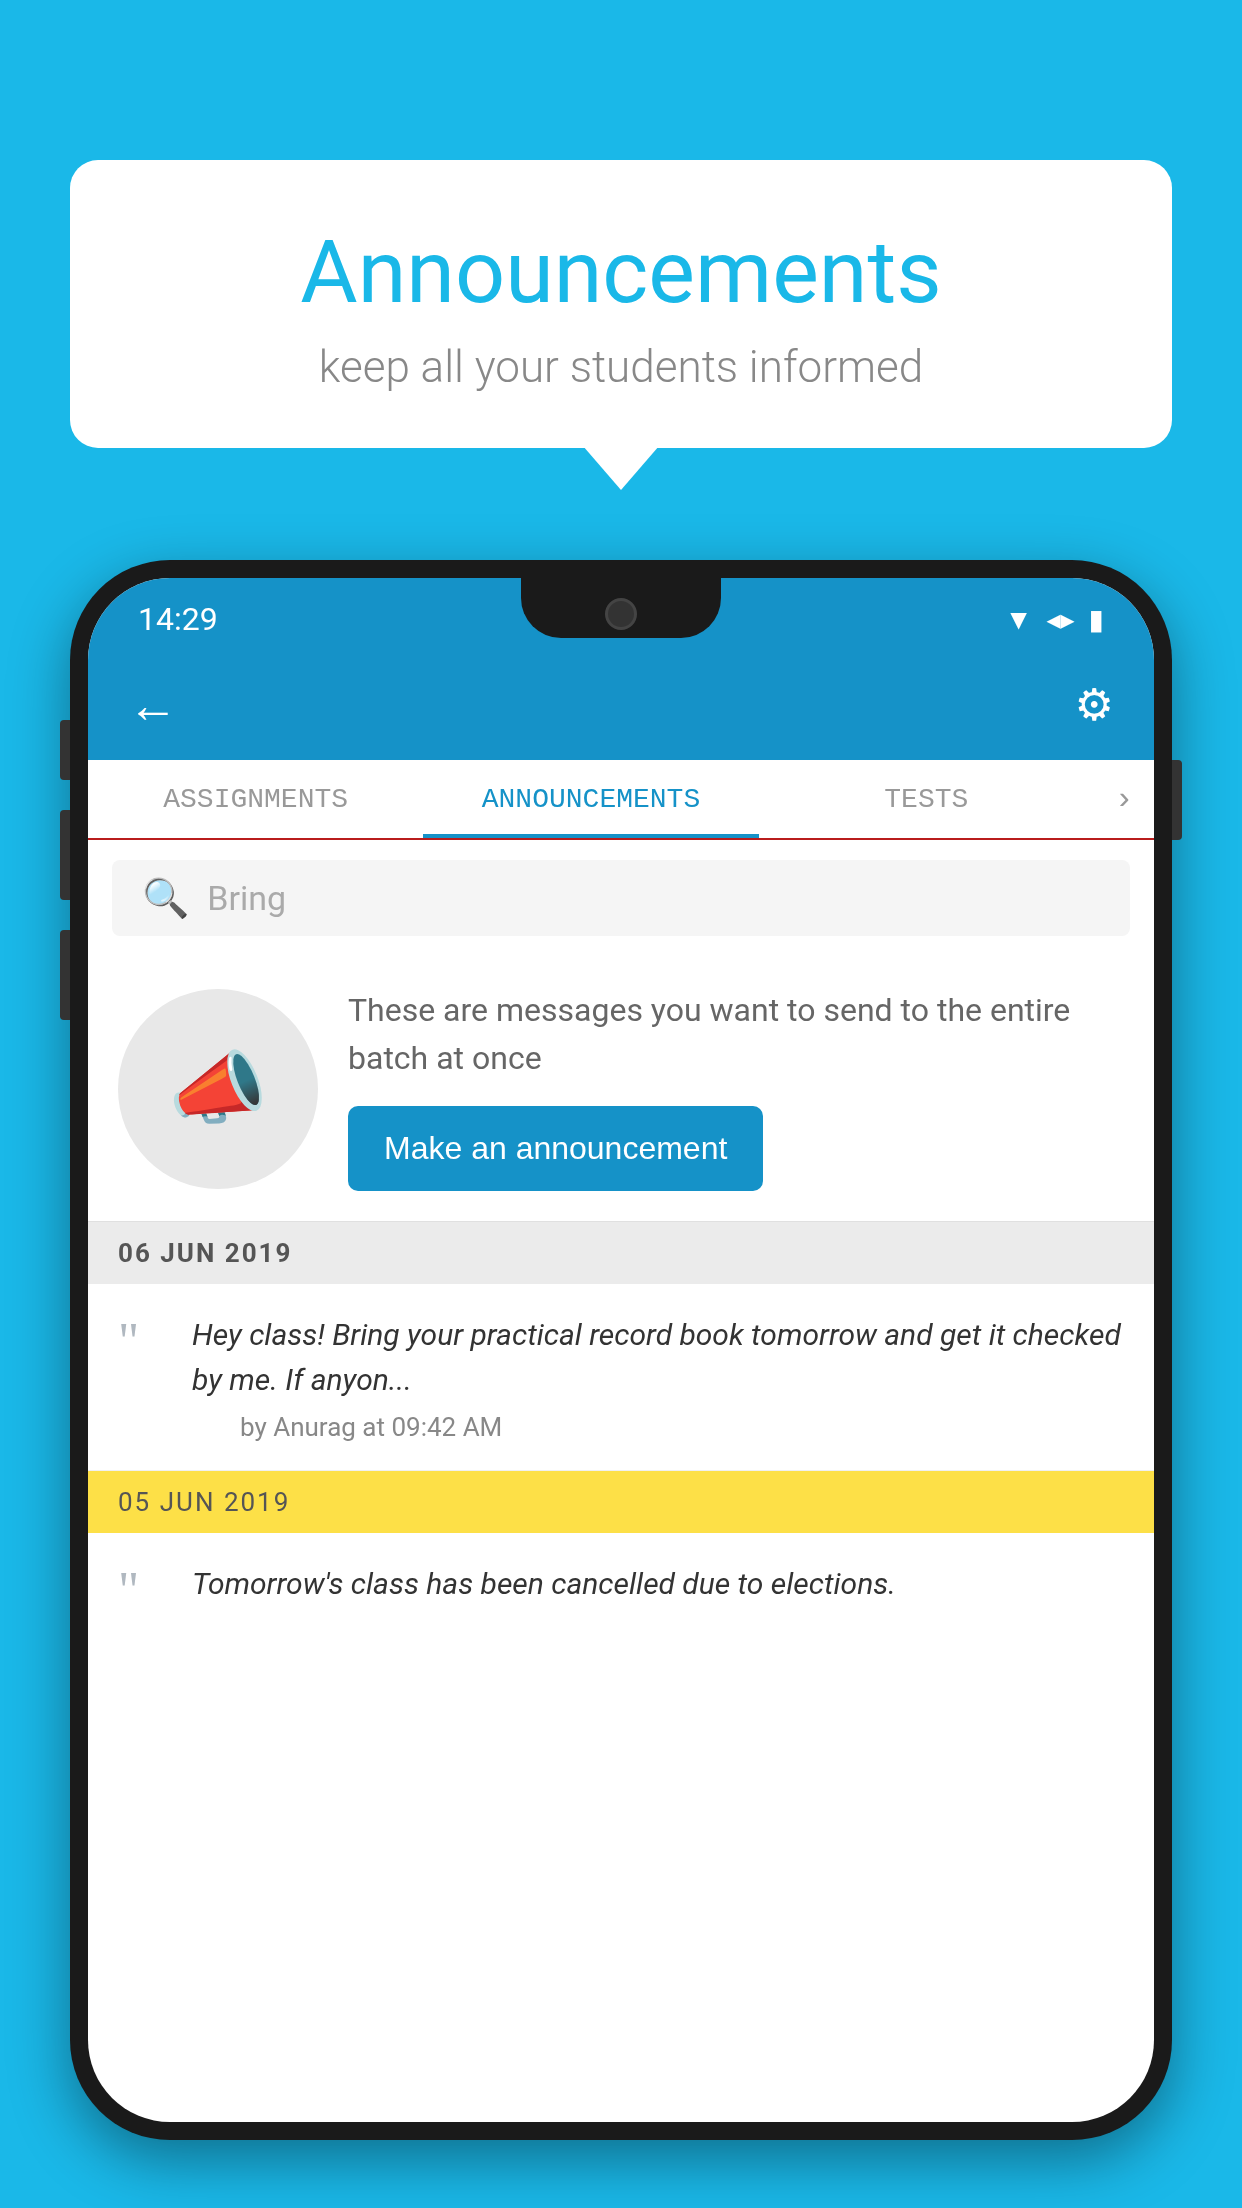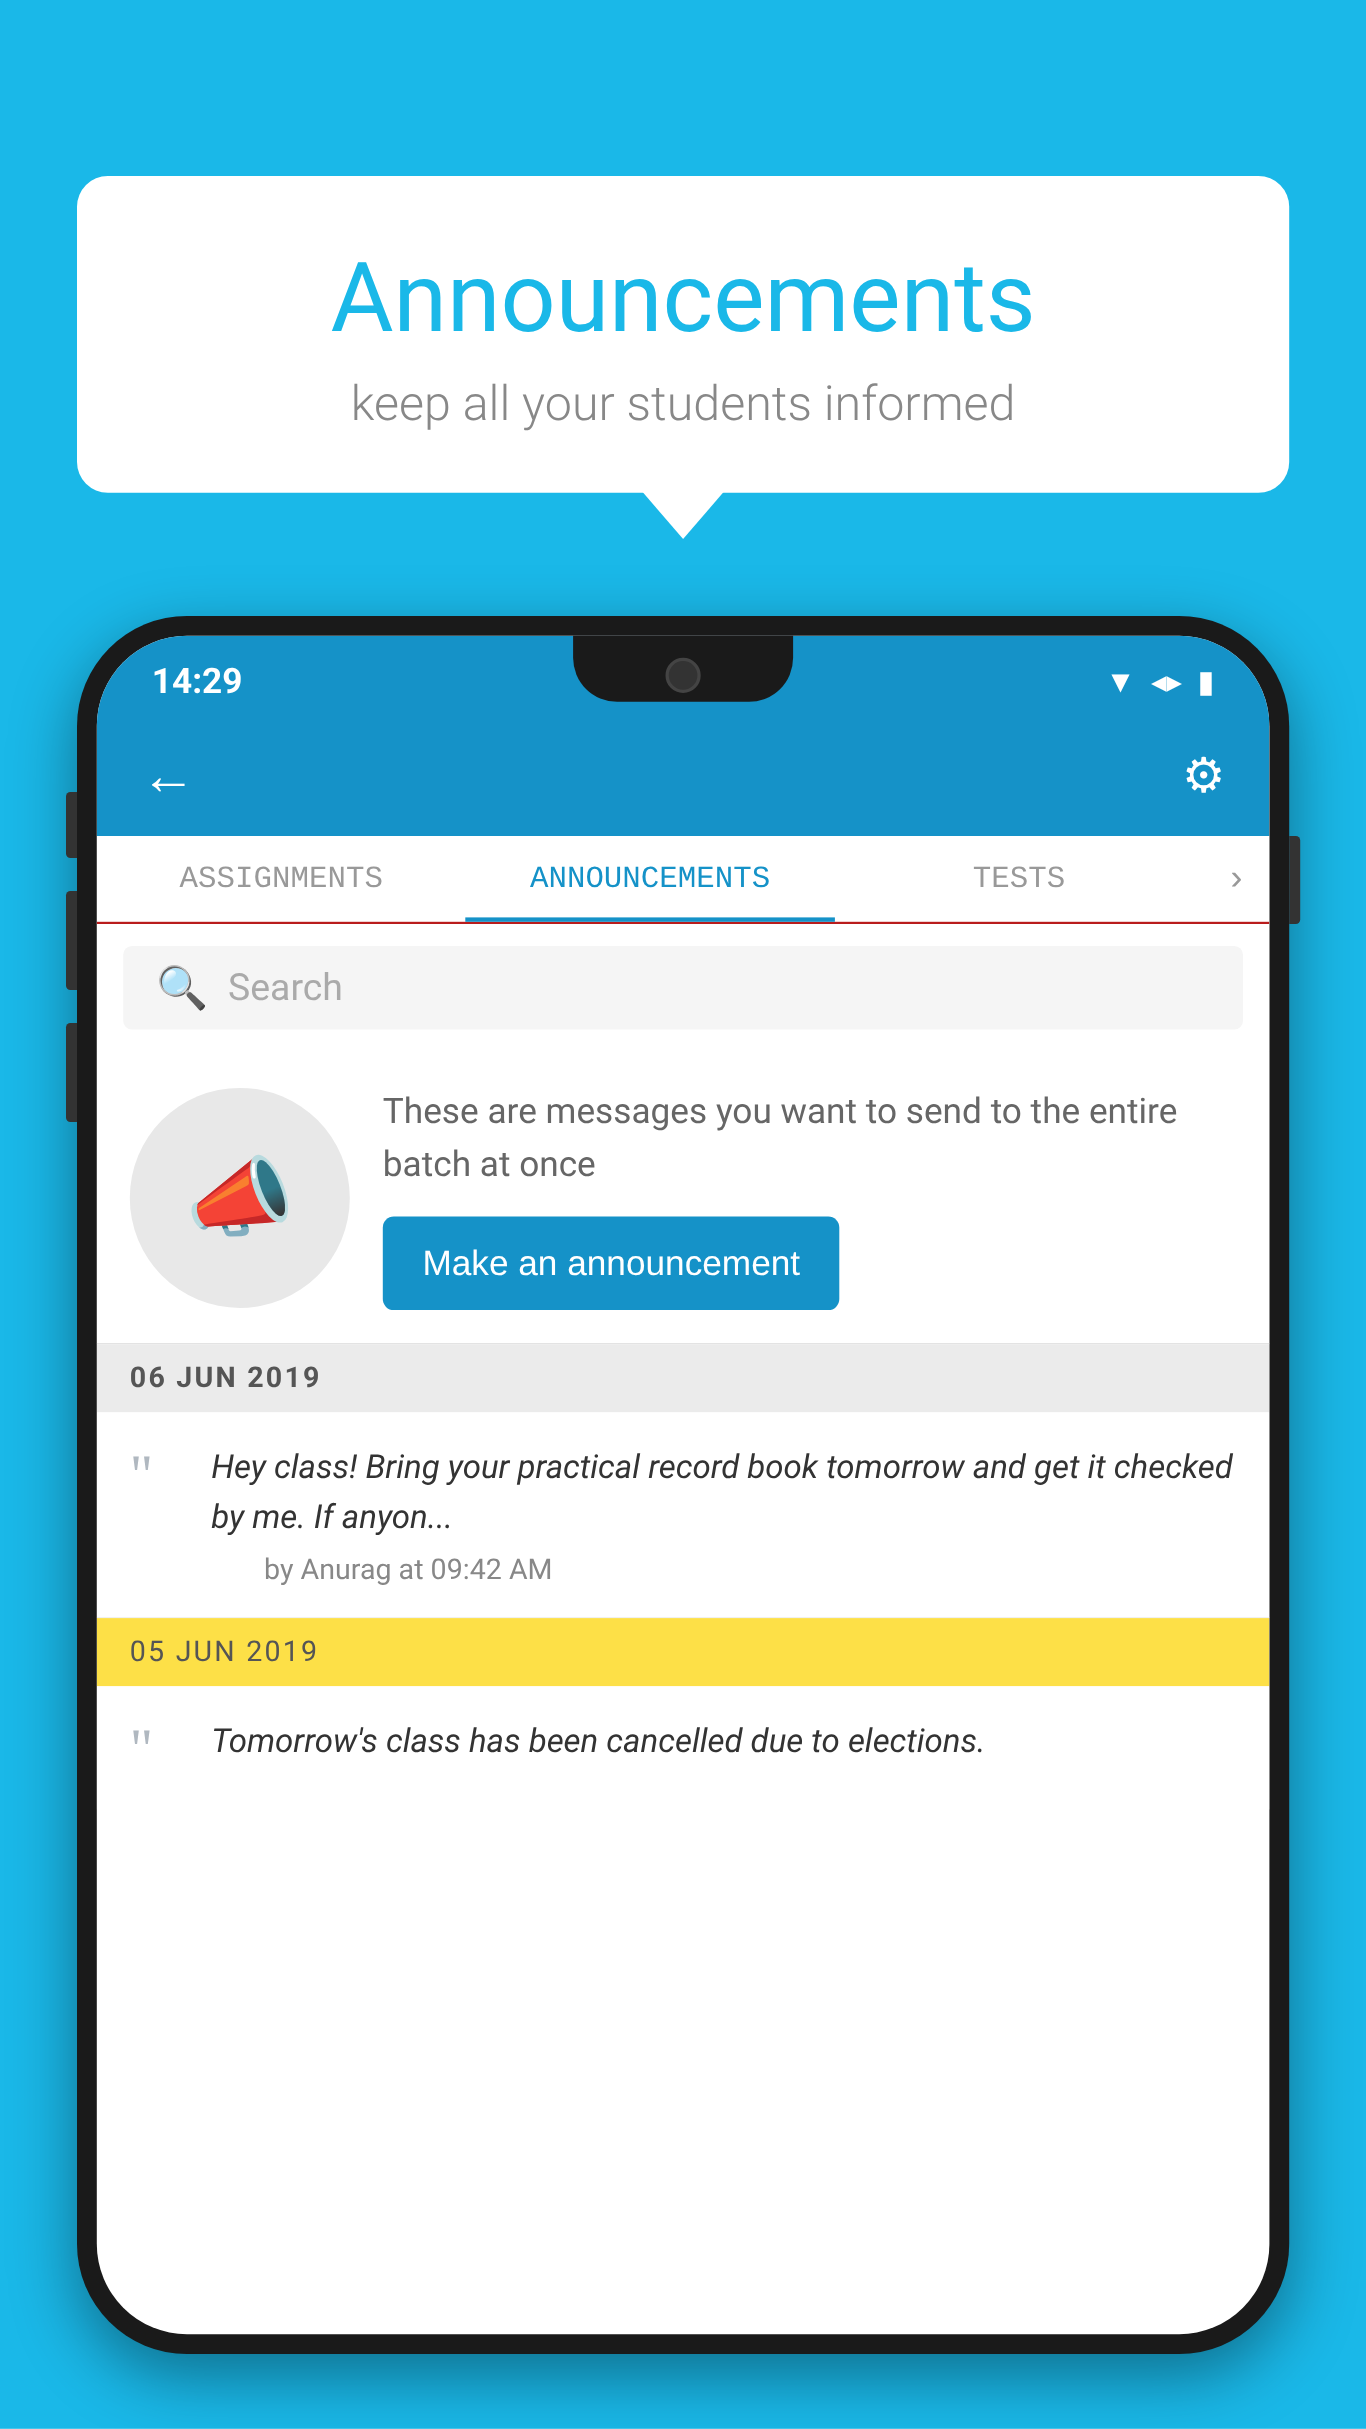--- a/index.html
+++ b/index.html
@@ -159,21 +159,21 @@
       display: flex;
       align-items: center;
       justify-content: space-between;
       padding: 0 50px;
       padding-top: 10px;
     }
 
     .status-time {
       color: white;
       font-size: 32px;
-      font-weight: 700;
+      font-weight: 400;
     }
 
     .status-icons {
       display: flex;
       align-items: center;
       gap: 14px;
     }
 
     .wifi-icon, .signal-icon, .battery-icon {
       color: white;
@@ -446,21 +446,21 @@
         </div>
         <div class="tab-item">
           <span>TESTS</span>
         </div>
         <div class="tab-more">›</div>
       </div>
 
       <div class="search-container">
         <div class="search-bar">
           <span class="search-icon-svg">🔍</span>
-          <span class="search-placeholder">Search</span>
+          <span class="search-placeholder">Bring</span>
         </div>
       </div>
 
       <div class="promo-section">
         <div class="promo-icon-circle">
           <span class="megaphone-icon">📣</span>
         </div>
         <div class="promo-right">
           <div class="promo-text">These are messages you want to
 send to the entire batch at once</div>

